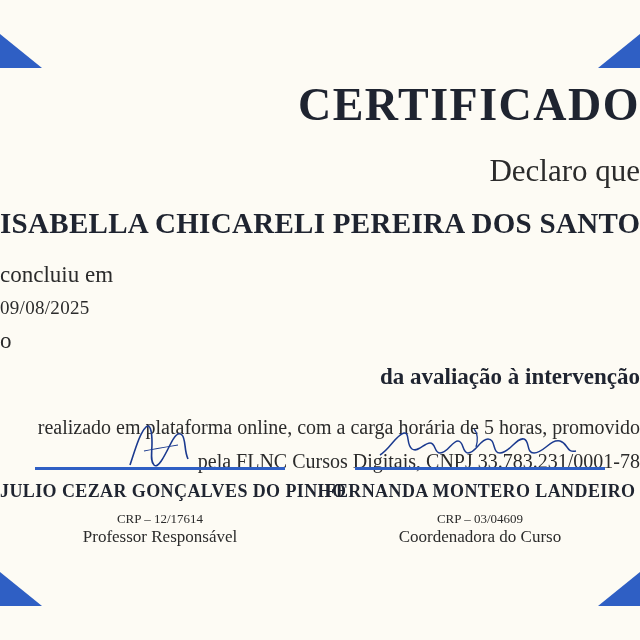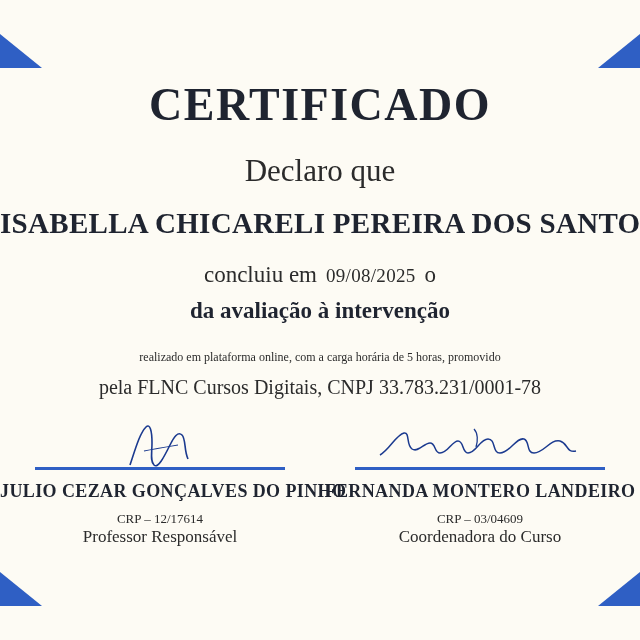--- a/index.html
+++ b/index.html
@@ -53,21 +53,21 @@
     border-width: 34px 42px 0 0;
     border-color: transparent #2f5fc4 transparent transparent;
   }
 
   .content {
     position: absolute;
     top: 0;
     left: 0;
     width: 640px;
     height: 640px;
-    text-align: center;
+    text-align: right;
     color: #2b2b2b;
   }
 
   .title {
     margin-top: 78px;
     font-size: 46px;
     letter-spacing: 1.5px;
     font-weight: bold;
     color: #1f2430;
     font-family: "Liberation Serif", serif;
@@ -85,41 +85,42 @@
     color: #1f2430;
     white-space: nowrap;
   }
   .concluiu-row {
     margin-top: 22px;
     font-size: 23px;
     display: flex;
     justify-content: center;
     align-items: baseline;
     gap: 9px;
+    flex-direction: column;
   }
   .concluiu-date {
     font-size: 19px;
     letter-spacing: 0.3px;
   }
   .course-name {
     margin-top: 28px;
     font-size: 25px;
     font-weight: bold;
     letter-spacing: 0.2px;
     color: #1f2430;
   }
   .course-sub {
     margin-top: 10px;
     font-size: 23px;
     font-weight: bold;
     color: #1f2430;
   }
   .desc1 {
     margin-top: 26px;
-    font-size: 12px;
+    font-size: 20px;
     white-space: nowrap;
   }
   .desc2 {
     margin-top: 11px;
     font-size: 20px;
   }
 
   .signatures {
     position: absolute;
     top: 425px;

